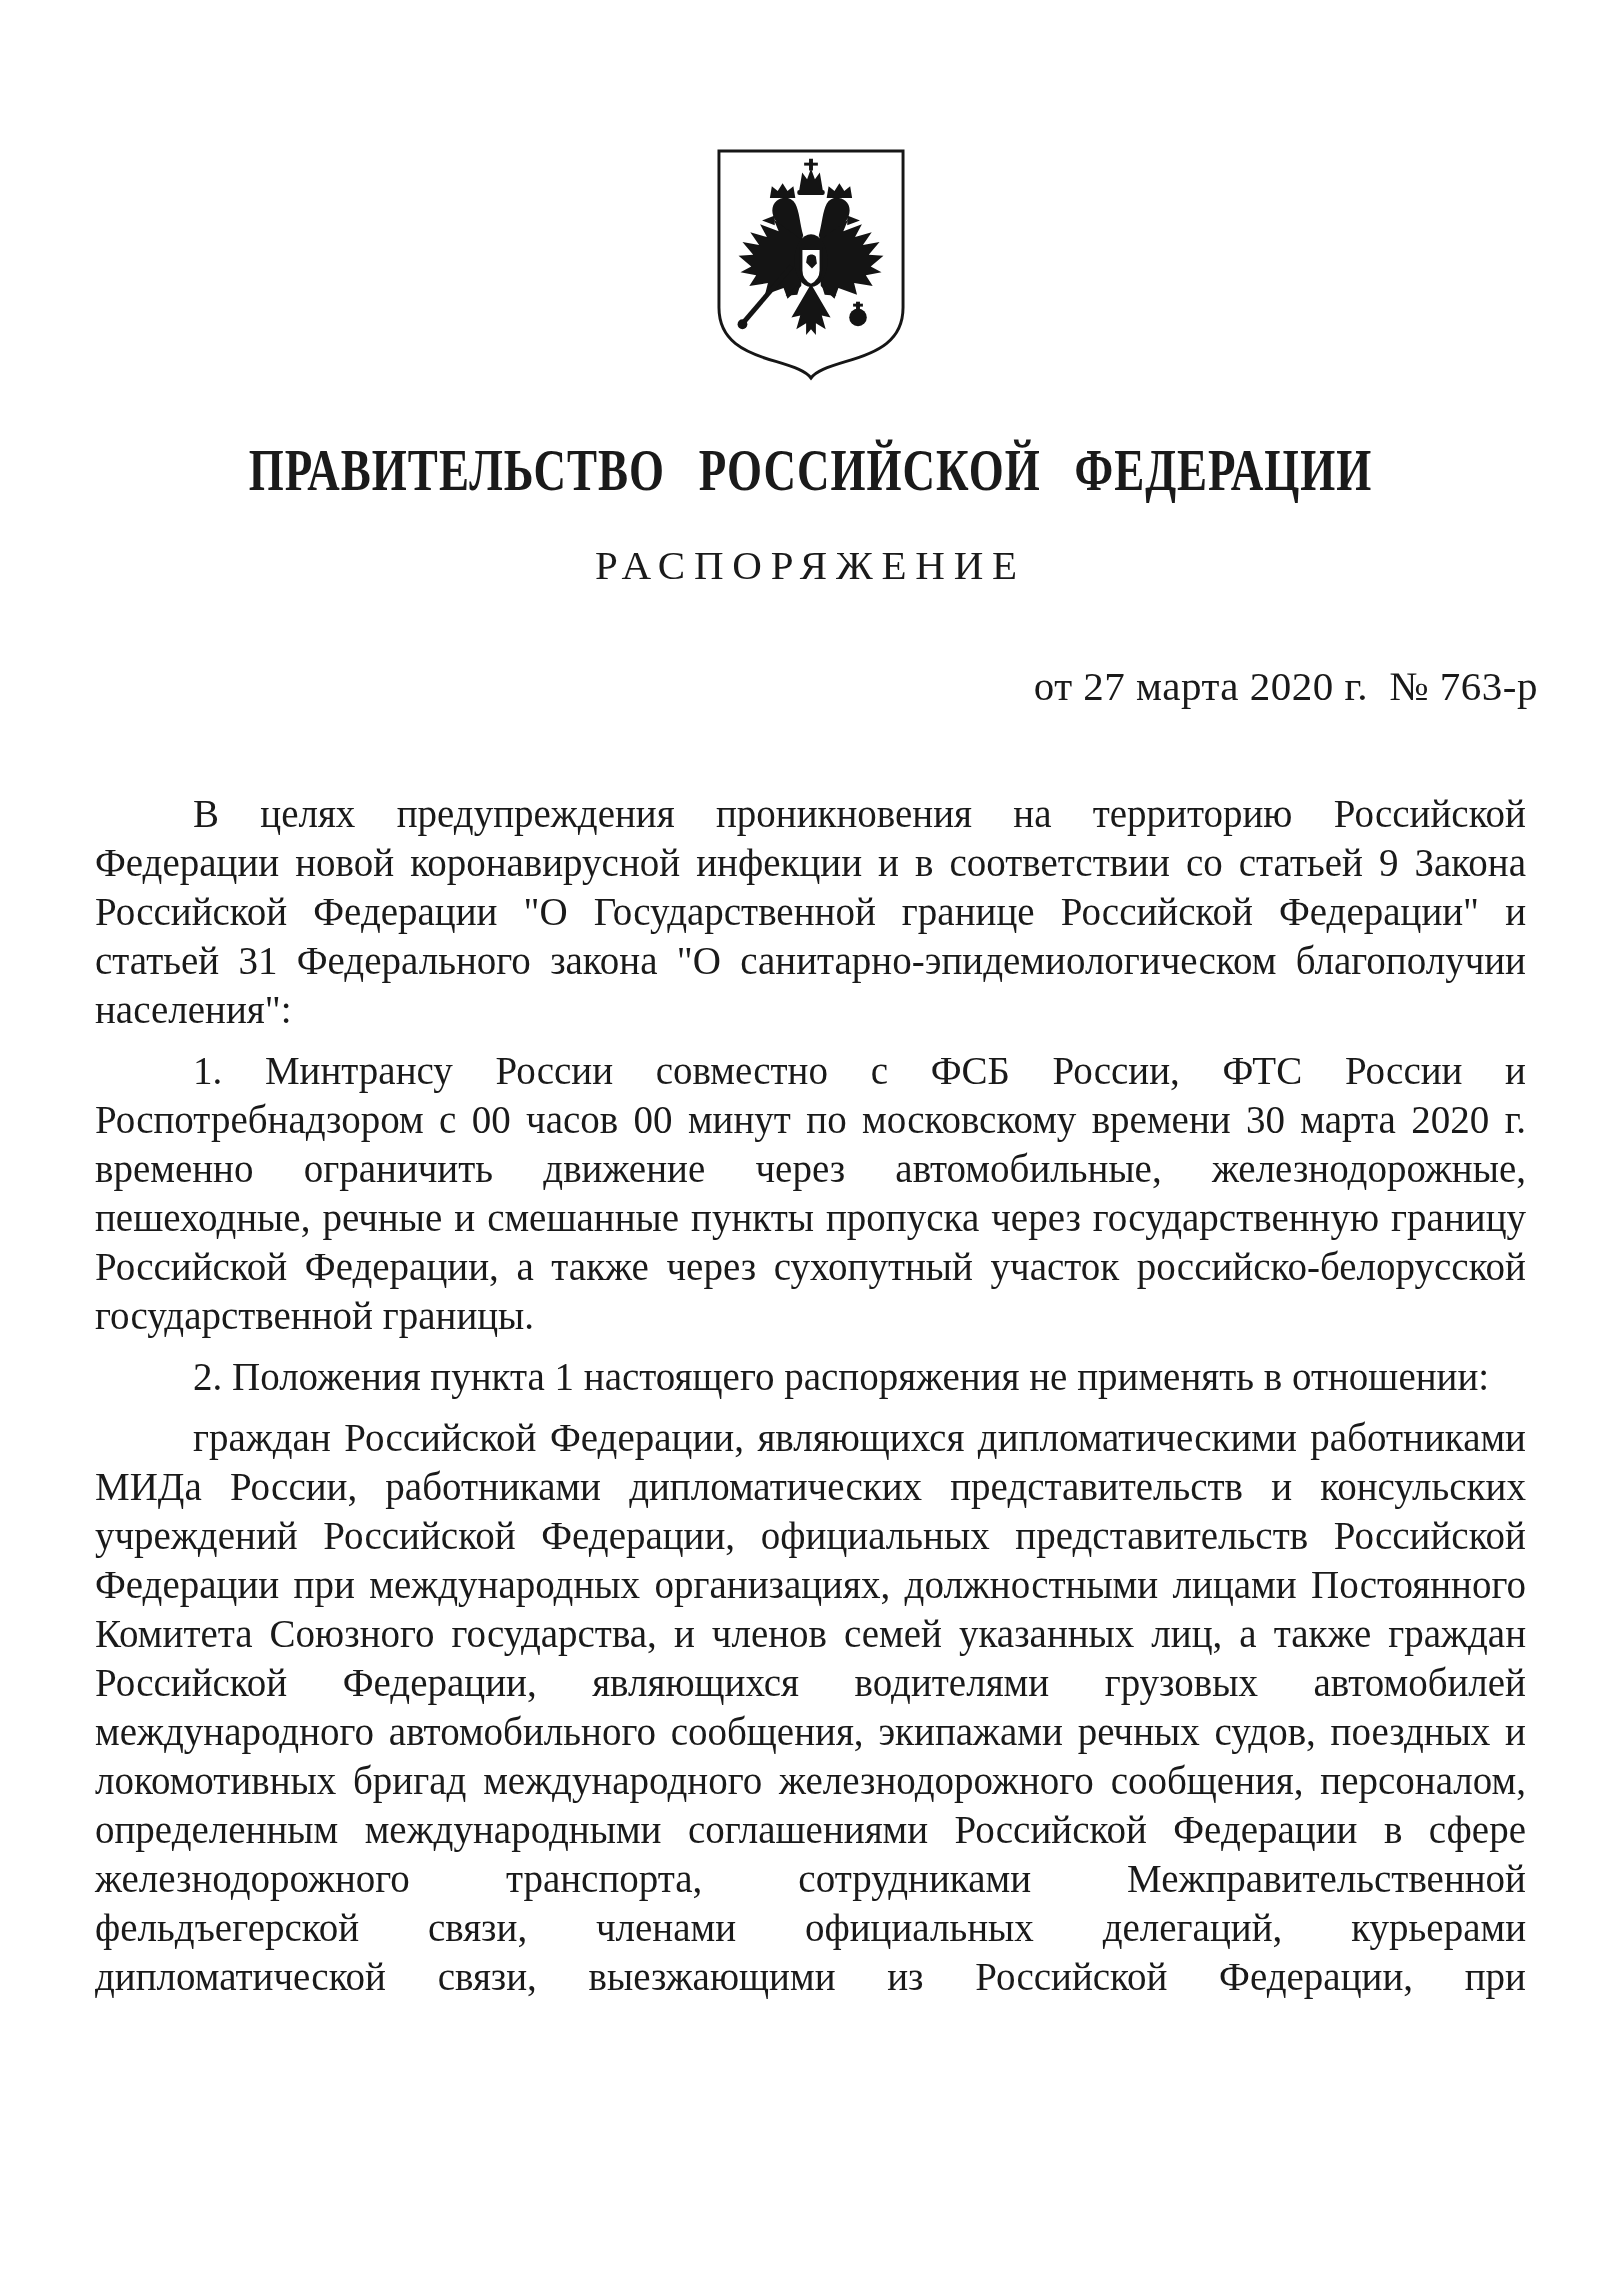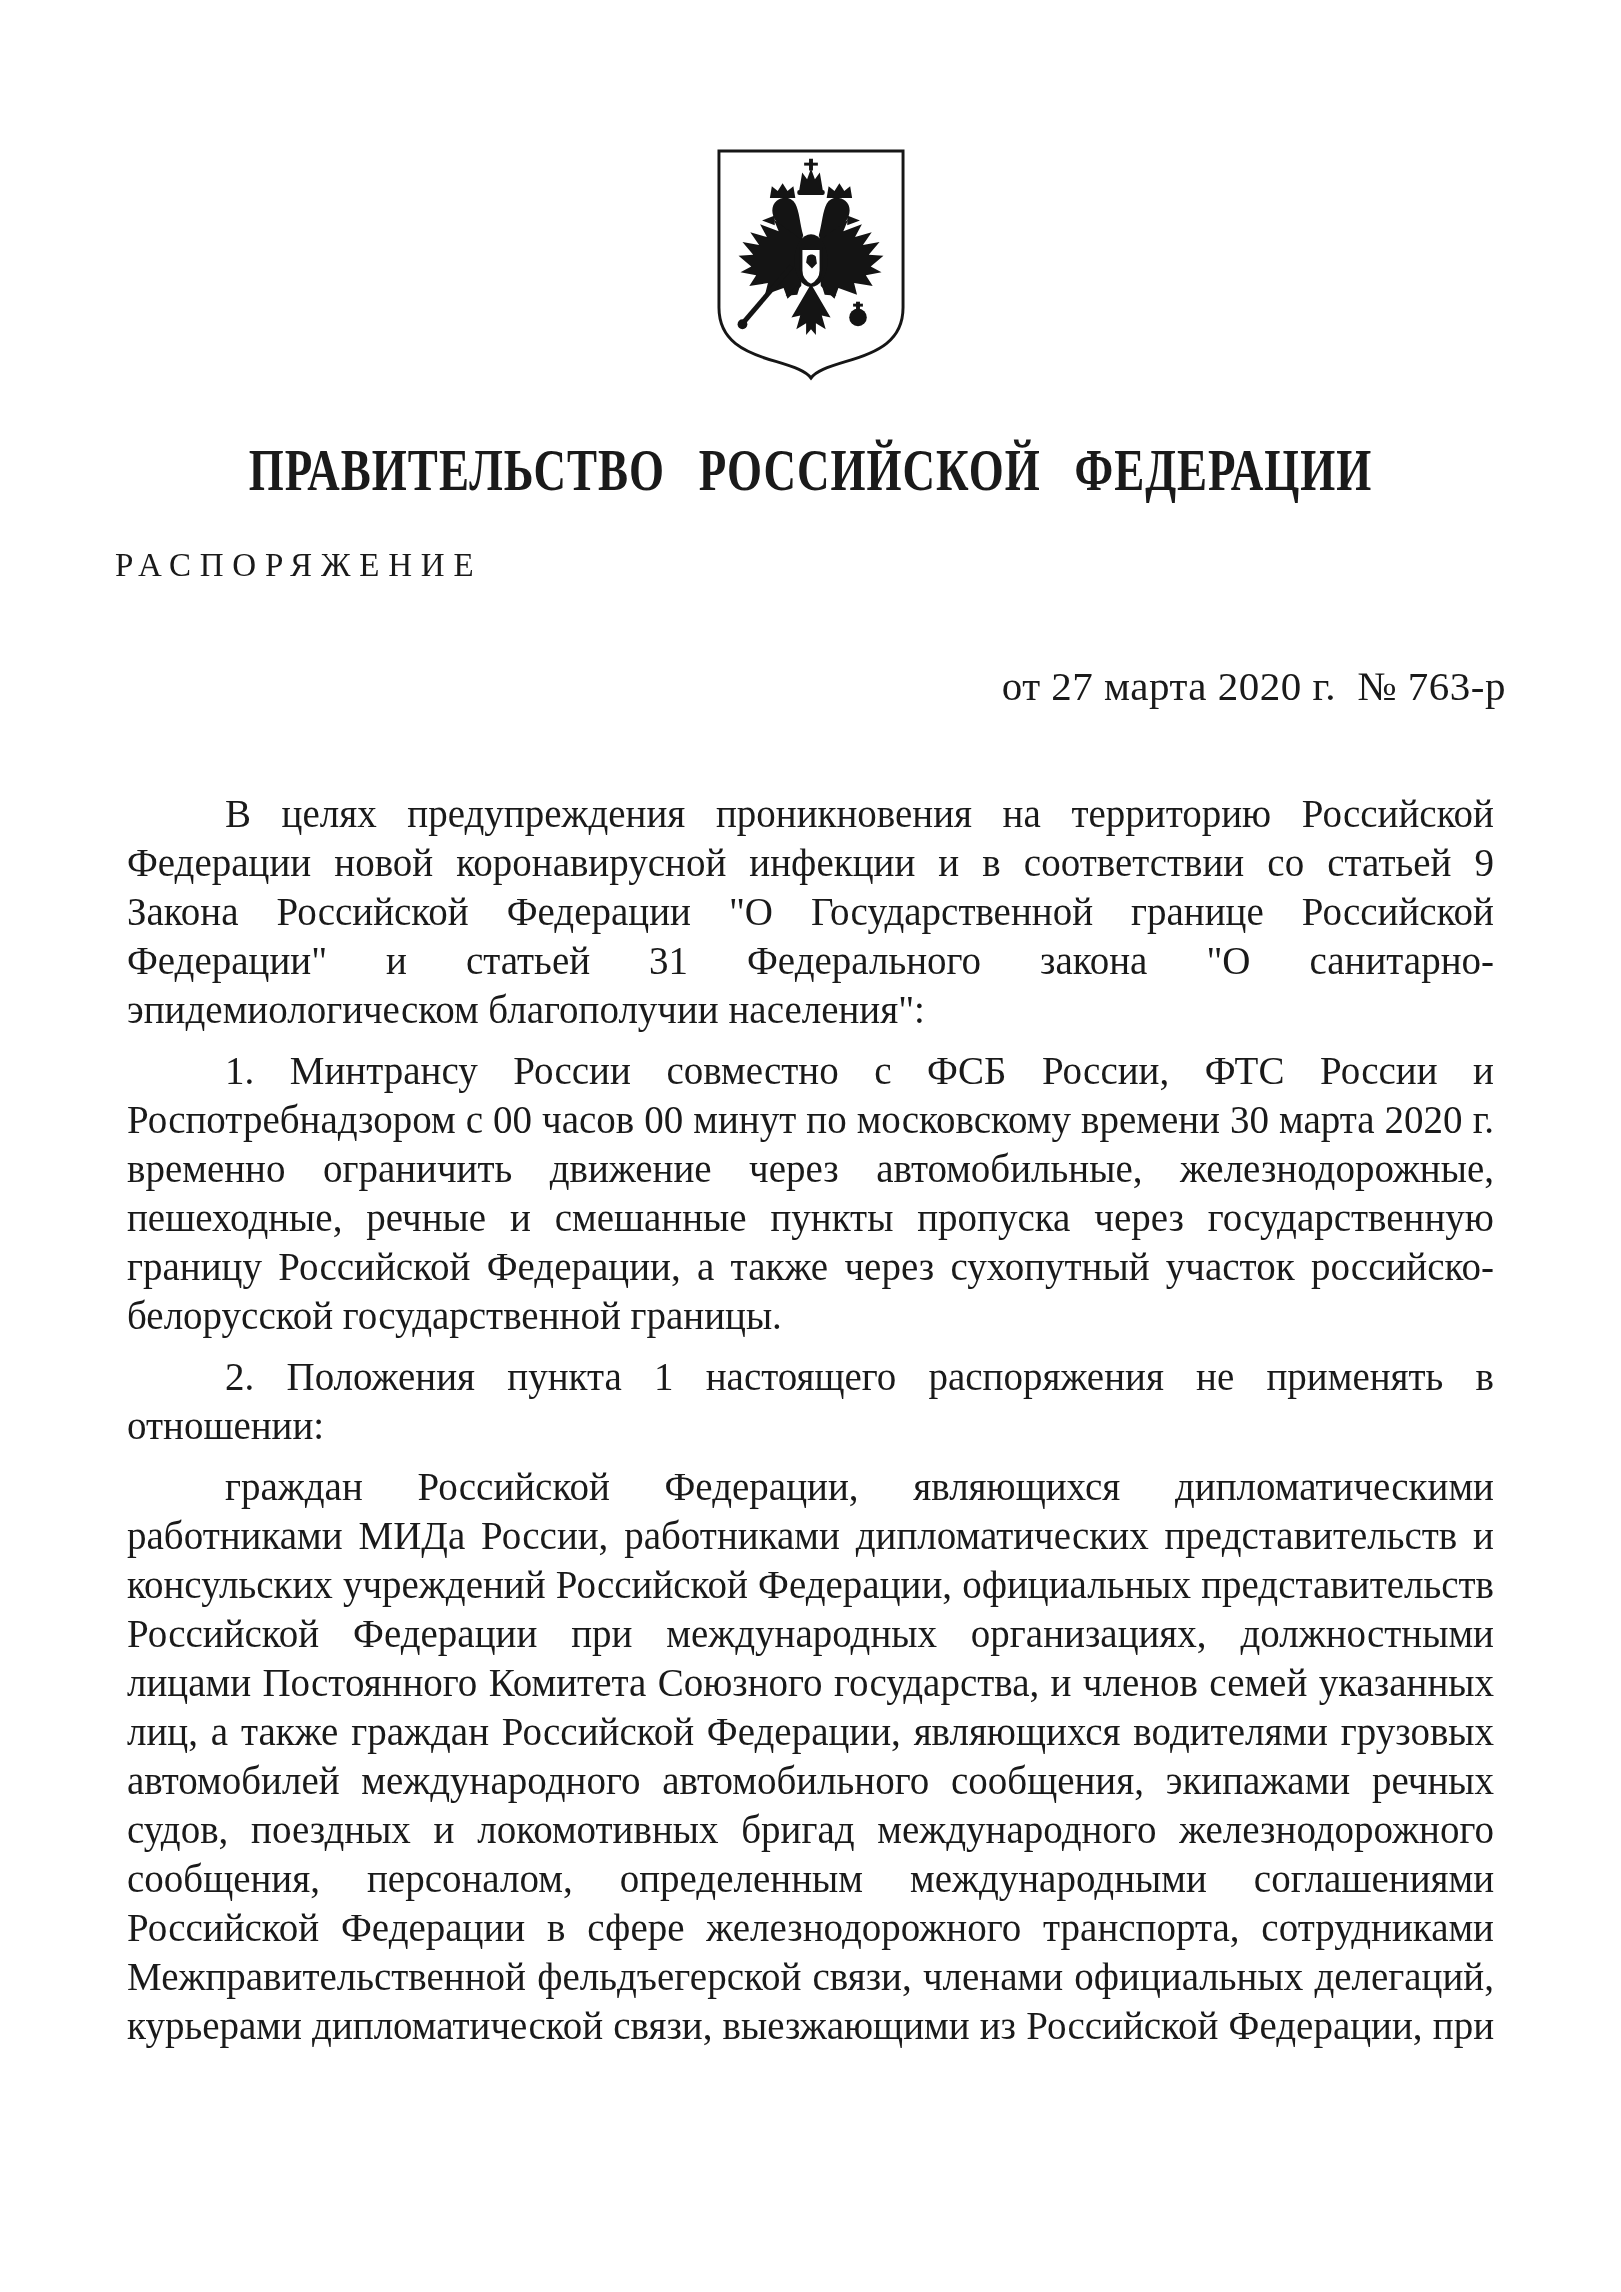--- a/index.html
+++ b/index.html
@@ -7,21 +7,21 @@
     padding: 0;
     background: #ffffff;
   }
   .page {
     position: relative;
     width: 1621px;
     height: 2293px;
     margin: 0 auto;
     background: #ffffff;
     box-sizing: border-box;
-    padding: 0 115px;
+    padding: 0 83px;
     font-family: "Liberation Serif", "DejaVu Serif", serif;
     color: #1a1a1a;
     overflow: hidden;
   }
   .coat {
     display: block;
     width: 192px;
     height: 235px;
     margin: 147px auto 0;
   }
@@ -32,22 +32,22 @@
     font-weight: bold;
     line-height: 49px;
     letter-spacing: 1px;
     word-spacing: 21.6px;
     transform: scaleY(1.32);
     transform-origin: 50% 55%;
     white-space: nowrap;
   }
   .doc-type {
     margin: 47px 0 0;
-    text-align: left;
-    font-size: 33px;
+    text-align: center;
+    font-size: 41px;
     font-weight: normal;
     line-height: 45px;
     letter-spacing: 8.8px;
   }
   .date-line {
     margin: 76px 0 0;
     text-align: right;
     font-size: 41px;
     line-height: 45px;
     letter-spacing: 0.5px;

